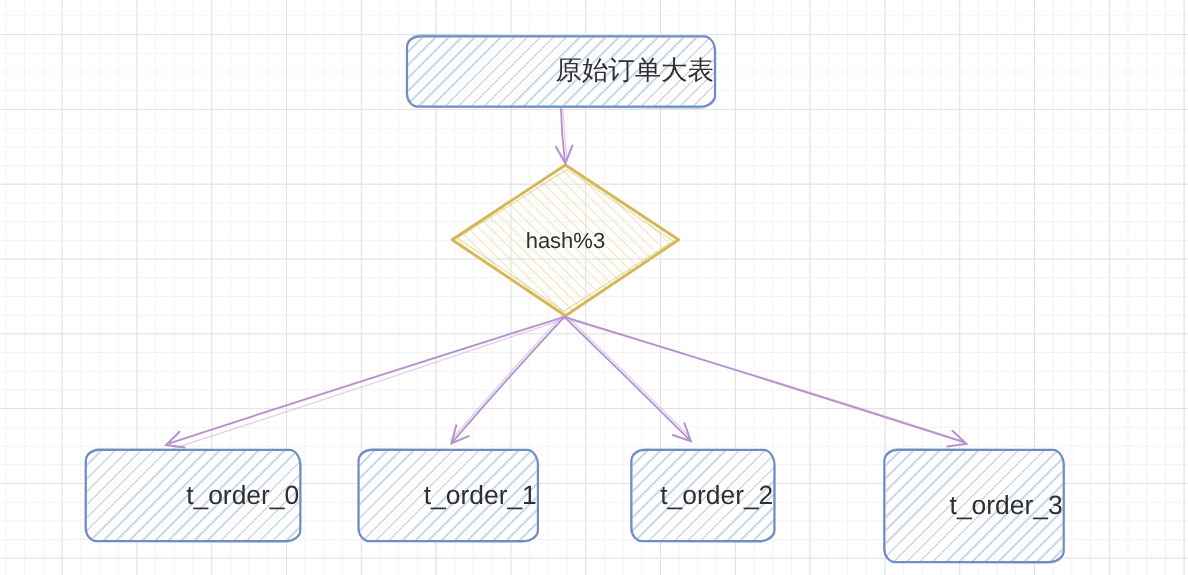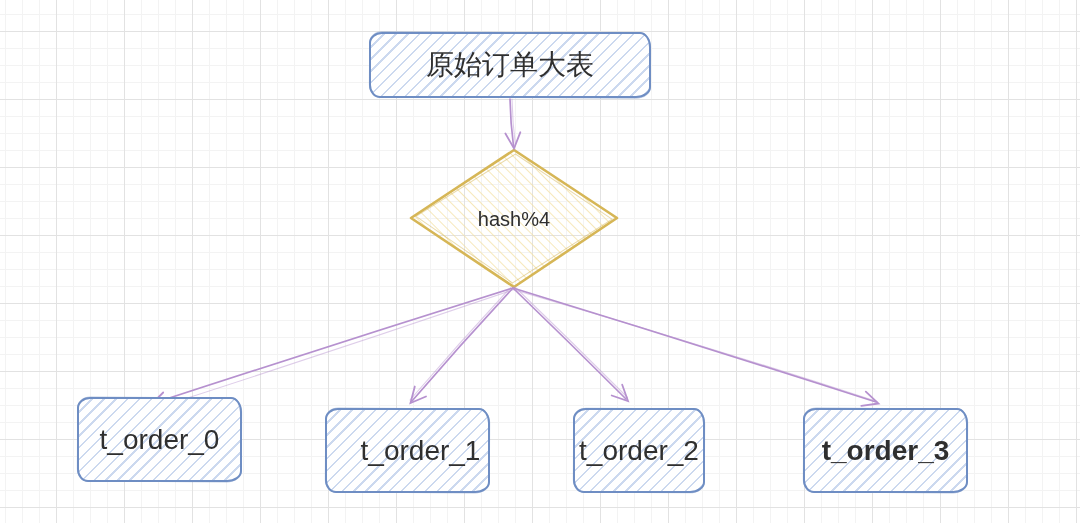--- a/index.html
+++ b/index.html
@@ -41,45 +41,45 @@
   .edge-main{fill:none;stroke:var(--arrow);stroke-width:1.7;stroke-linecap:round;}
   .edge-echo{fill:none;stroke:var(--arrow);stroke-width:1.1;stroke-linecap:round;opacity:.45;}
   .edge-head{fill:none;stroke:var(--arrow);stroke-width:1.8;stroke-linejoin:miter;stroke-linecap:round;}
   .diamond-shape{fill:url(#hatchGold);stroke:var(--diamond-stroke);stroke-width:2.6;stroke-linejoin:round;}
   .diamond-echo{fill:none;stroke:var(--diamond-stroke);stroke-width:1;opacity:.5;}
   .gold-hatch-line{stroke:var(--diamond-fill-hatch);stroke-width:1.5;}
 
   .node-rect{
     position:absolute;
     box-sizing:border-box;
-    display:flex;align-items:center;justify-content:center;
+    display:flex;align-items:center;justify-content:flex-end;
     border:2px solid var(--node-stroke);
     border-radius:13px 11px 15px 11px / 11px 15px 11px 13px;
     background-color:#fff;
     background-image:repeating-linear-gradient(135deg,
       var(--node-fill-hatch) 0px, var(--node-fill-hatch) 1.7px,
       transparent 1.7px, transparent 8.4px);
-    font-size:28px;
+    font-size:24px;
     line-height:1;
     cursor:default;
   }
   .node-rect::after{
     content:"";
     position:absolute;inset:-2px;
     border:1px solid var(--node-stroke);
     border-radius:inherit;
     opacity:.45;
     transform:rotate(.35deg);
     pointer-events:none;
   }
   .node-source{left:369px;top:32px;width:282px;height:66px;}
-  .shard-0{left:77px;top:397px;width:165px;height:85px;}
+  .shard-0{left:77px;top:408px;width:197px;height:85px;}
   .shard-1{left:325px;top:408px;width:165px;height:85px;padding-left:26px;}
   .shard-2{left:573px;top:408px;width:132px;height:85px;}
-  .shard-3{left:803px;top:408px;width:165px;height:85px;font-weight:bold;}
+  .shard-3{left:803px;top:408px;width:165px;height:104px;}
 
   .node-diamond-hit{
     position:absolute;
     left:411px;top:150px;width:206px;height:137px;
     display:flex;align-items:center;justify-content:center;
     font-size:20px;line-height:1;
     cursor:default;
   }
   .node-label{white-space:nowrap;}
 </style>
@@ -129,21 +129,21 @@
       <path class="edge-echo" d="M 514 287 Q 697 340 878 399" transform="translate(-1,2.5)"></path>
       <polyline class="edge-head" points="865.8,391.6 878.5,403.5 861.3,405.9"></polyline>
     </g>
   </svg>
 
   <div class="node-rect node-source">
     <span class="node-label">原始订单大表</span>
   </div>
 
   <div class="node-diamond-hit">
-    <span class="node-label">hash%4</span>
+    <span class="node-label">hash%3</span>
   </div>
 
   <div class="node-rect shard-0">
     <span class="node-label">t_order_0</span>
   </div>
   <div class="node-rect shard-1">
     <span class="node-label">t_order_1</span>
   </div>
   <div class="node-rect shard-2">
     <span class="node-label">t_order_2</span>

